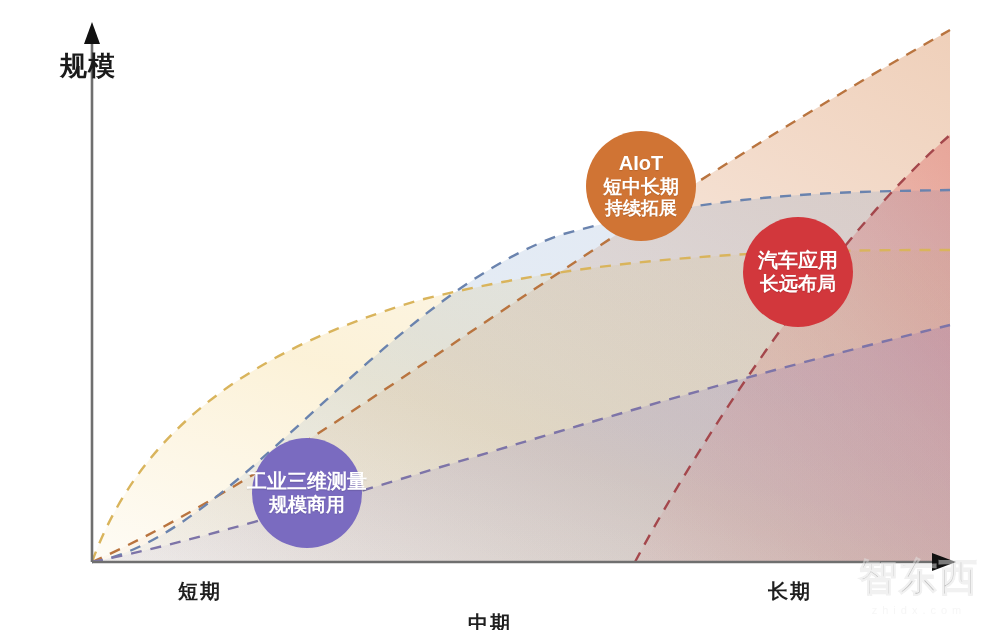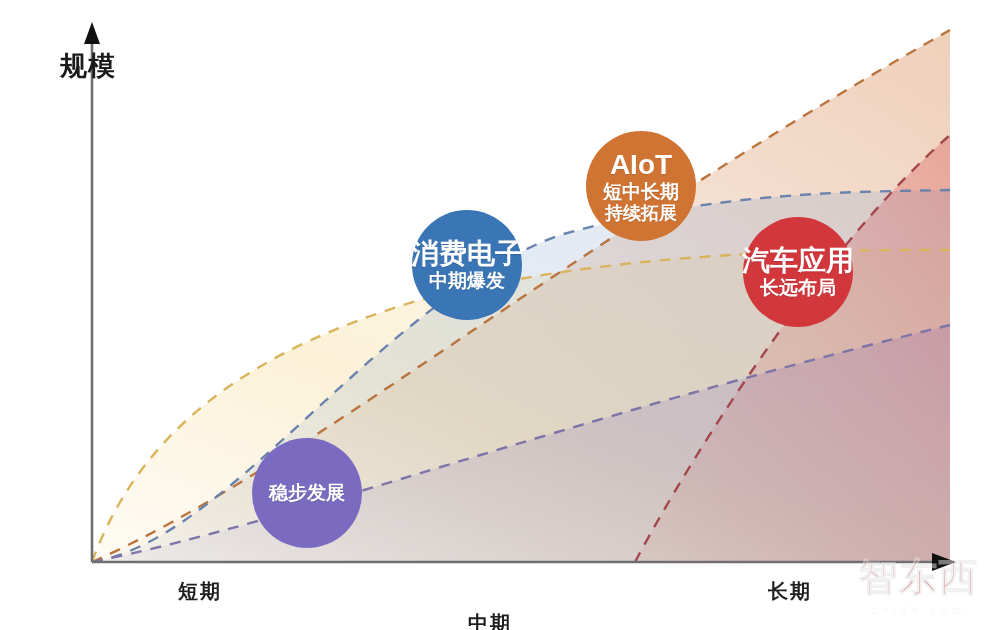--- a/index.html
+++ b/index.html
@@ -13,28 +13,28 @@
   #ylabel{left:16px;top:48px;margin-left:44px;}
 
   .tick-label{position:absolute;font-size:20px;font-weight:700;color:#1f1f1f;
               letter-spacing:2px;white-space:nowrap;transform:translateX(-50%);}
 
   .bubble{position:absolute;border-radius:50%;display:flex;flex-direction:column;
           align-items:center;justify-content:center;color:#fff;text-align:center;
           box-sizing:border-box;}
   .bubble .ln{display:block;white-space:nowrap;line-height:1.18;
               font-weight:700;text-shadow:0 1px 1px rgba(0,0,0,.13);}
-  .bubble .ln.l0{font-size:28px;}
+  .bubble .ln.l0{font-size:20px;}
   .bubble .ln.l1{font-size:19px;}
   .bubble .ln.l2{font-size:18px;}
 
   #wm{position:absolute;right:6px;bottom:8px;width:150px;height:72px;
       opacity:.5;}
   #wm .wm-main{position:absolute;left:0;top:2px;width:150px;text-align:center;
-      font-size:38px;font-weight:700;color:#b91c1c;letter-spacing:2px;
+      font-size:38px;font-weight:700;color:#737373;letter-spacing:2px;
       -webkit-text-stroke:1px #e4e4e4;}
   #wm .wm-sub{position:absolute;left:0;bottom:6px;width:150px;text-align:center;
       font-size:11px;color:#ededed;letter-spacing:5px;}
 </style>
 </head>
 <body>
 
 <div id="stage">
 
   <svg id="chart" viewBox="0 0 1000 630">
@@ -91,27 +91,24 @@
   </svg>
 
   <div class="axis-label" id="ylabel">规模</div>
 
   <div class="tick-label" style="left:200px;top:578px;">短期</div>
   <div class="tick-label" style="left:490px;top:578px;margin-top:32px;">中期</div>
   <div class="tick-label" style="left:790px;top:578px;">长期</div>
 
 
   <div class="bubble" id="b1" style="left: 252px; top: 438px; width: 110px; height: 110px; background: rgb(122, 107, 192);">
-    <span class="ln l1">稳步发展</span>
+    <span class="ln l0">工业三维测量</span>
+    <span class="ln l1">规模商用</span>
   </div>
 
-  <div class="bubble" id="b2" style="left: 412px; top: 210px; width: 110px; height: 110px; background: rgb(58, 117, 181);">
-    <span class="ln l0">消费电子</span>
-    <span class="ln l1">中期爆发</span>
-  </div>
 
   <div class="bubble" id="b3" style="left: 586px; top: 131px; width: 110px; height: 110px; background: rgb(208, 116, 52);">
     <span class="ln l0">AIoT</span>
     <span class="ln l1">短中长期</span>
     <span class="ln l2">持续拓展</span>
   </div>
 
   <div class="bubble" id="b4" style="left: 743px; top: 217px; width: 110px; height: 110px; background: rgb(210, 55, 60);">
     <span class="ln l0">汽车应用</span>
     <span class="ln l1">长远布局</span>

